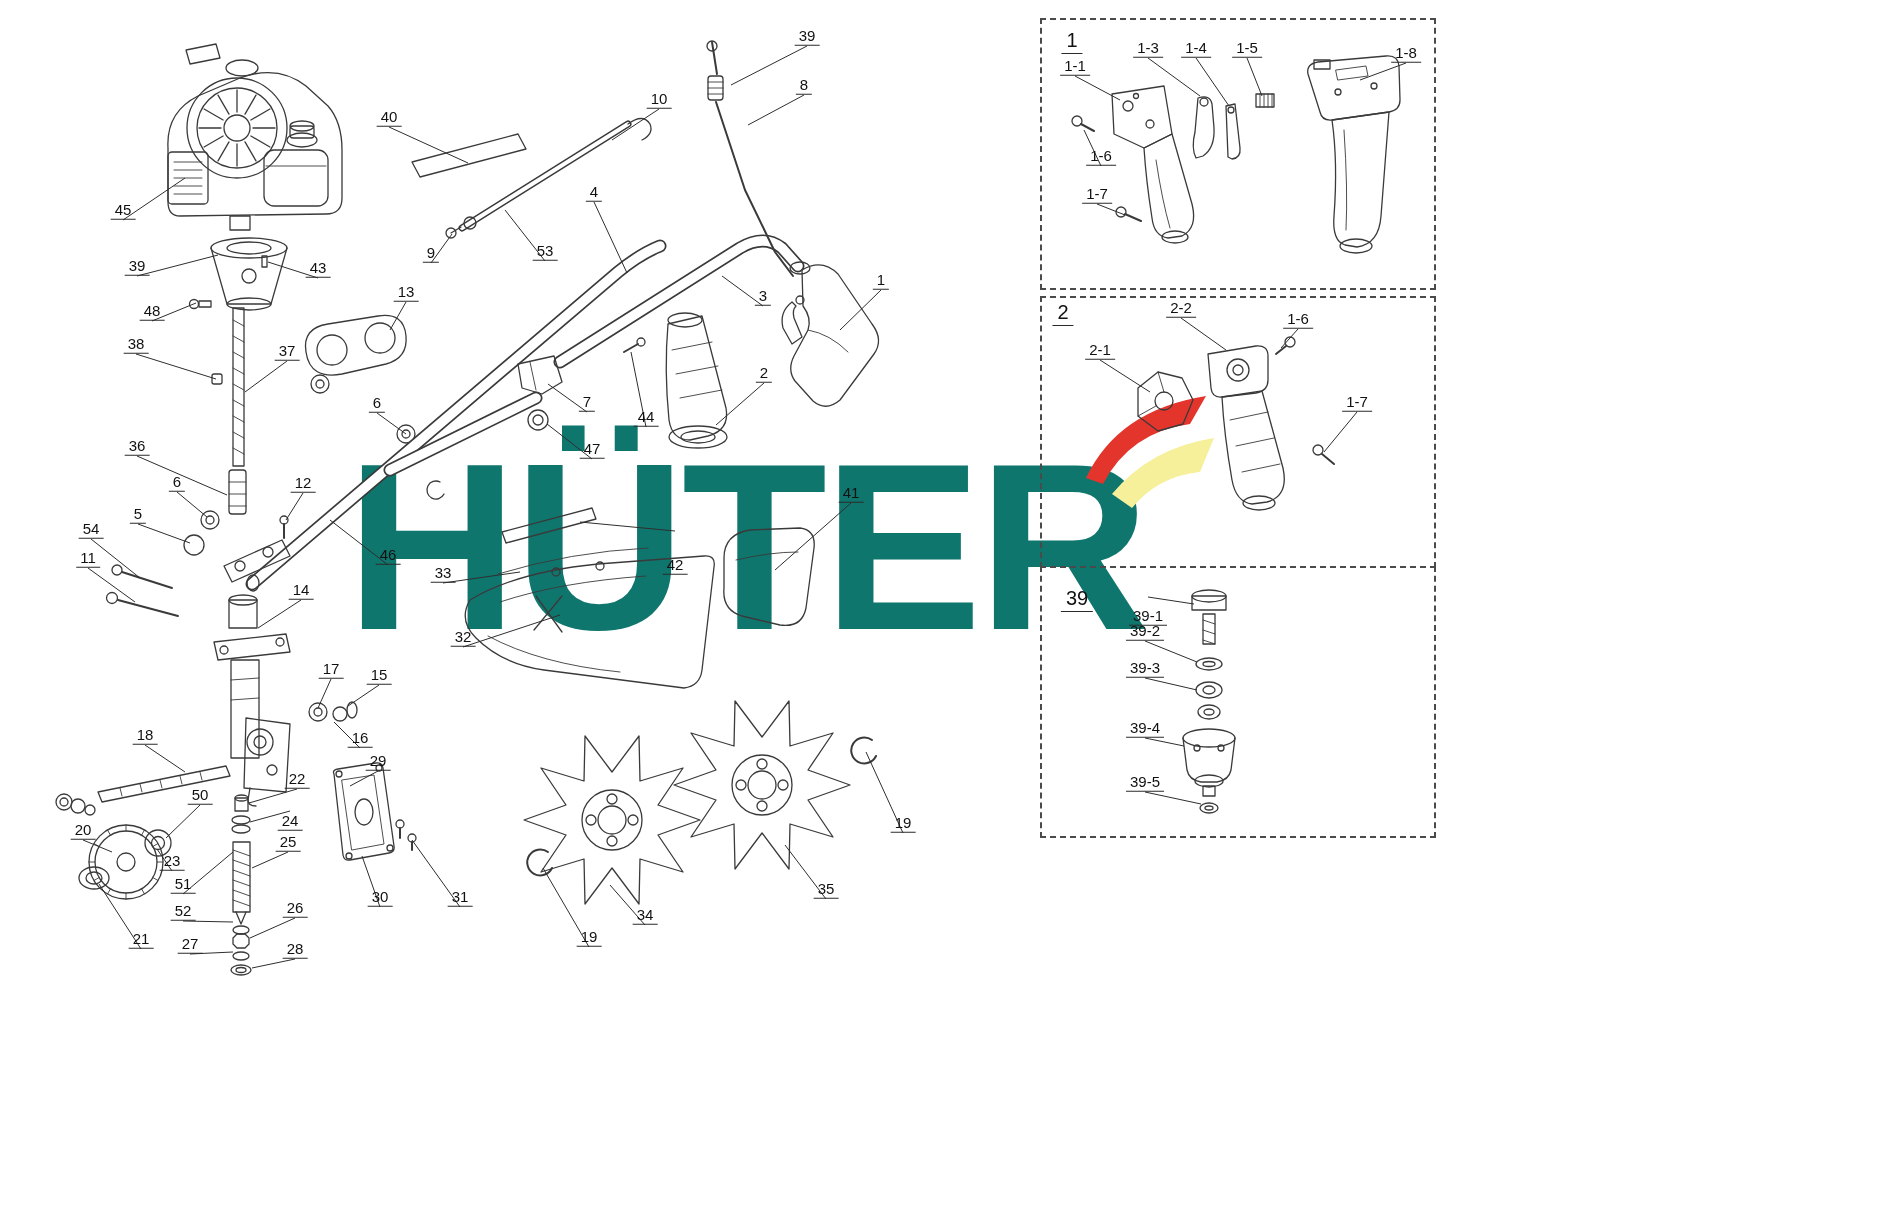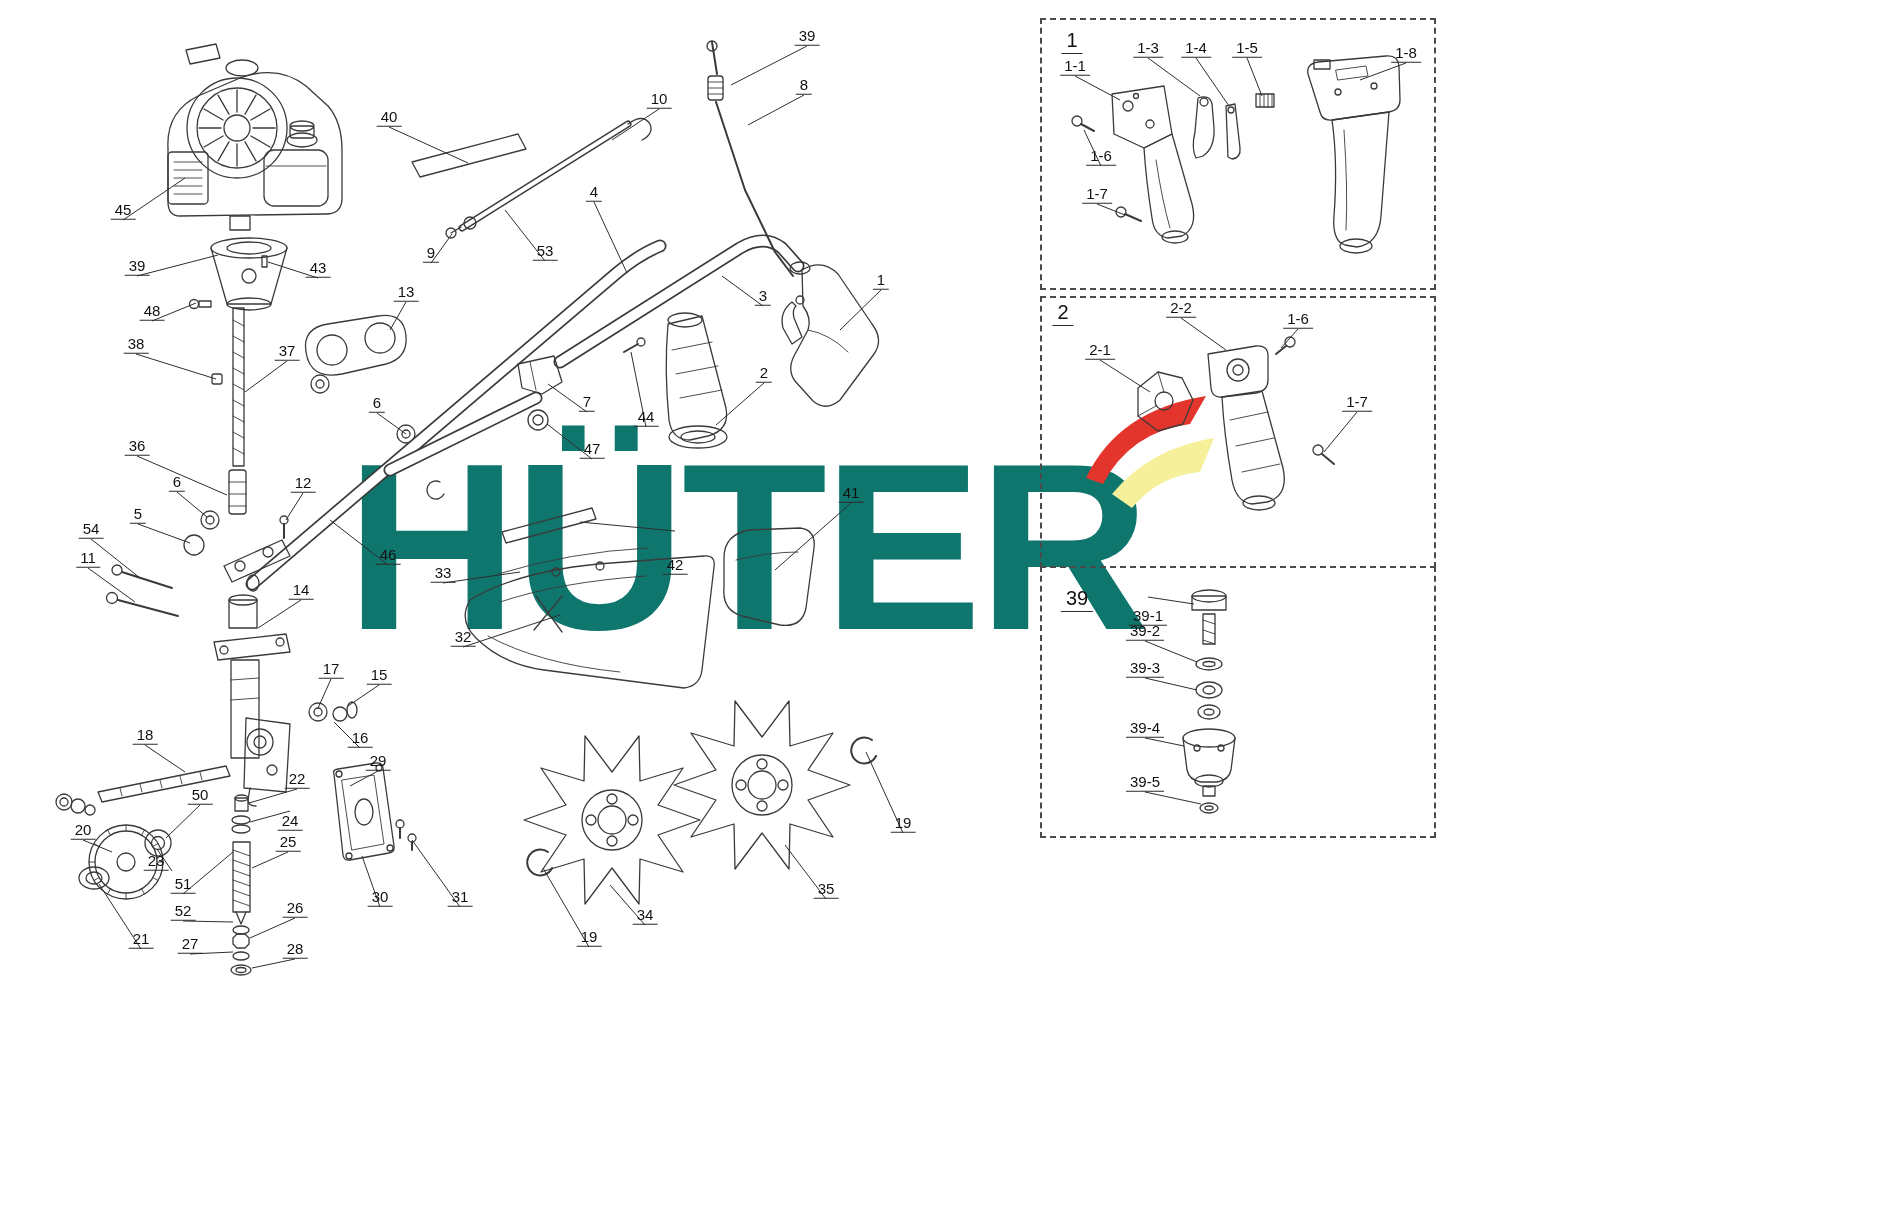--- a/index.html
+++ b/index.html
@@ -525,21 +525,21 @@
       <span class="part-label" style="left: 331px; top: 679px;">17</span>
       <span class="part-label" style="left: 379px; top: 685px;">15</span>
       <span class="part-label" style="left: 360px; top: 748px;">16</span>
       <span class="part-label" style="left: 145px; top: 745px;">18</span>
       <span class="part-label" style="left: 378px; top: 771px;">29</span>
       <span class="part-label" style="left: 297px; top: 789px;">22</span>
       <span class="part-label" style="left: 200px; top: 805px; text-align: right;">50</span>
       <span class="part-label" style="left: 290px; top: 811px; margin-top: 20px;">24</span>
       <span class="part-label" style="left: 83px; top: 840px;">20</span>
       <span class="part-label" style="left: 288px; top: 852px;">25</span>
-      <span class="part-label" style="left: 156px; top: 871px;">23</span>
+      <span class="part-label" style="left: 172px; top: 871px;">23</span>
       <span class="part-label" style="left: 183px; top: 894px;">51</span>
       <span class="part-label" style="left: 380px; top: 907px;">30</span>
       <span class="part-label" style="left: 460px; top: 907px;">31</span>
       <span class="part-label" style="left: 645px; top: 925px;">34</span>
       <span class="part-label" style="left: 826px; top: 899px;">35</span>
       <span class="part-label" style="left: 903px; top: 833px;">19</span>
       <span class="part-label" style="left: 589px; top: 947px;">19</span>
       <span class="part-label" style="left: 183px; top: 921px;">52</span>
       <span class="part-label" style="left: 295px; top: 918px;">26</span>
       <span class="part-label" style="left: 141px; top: 949px;">21</span>

